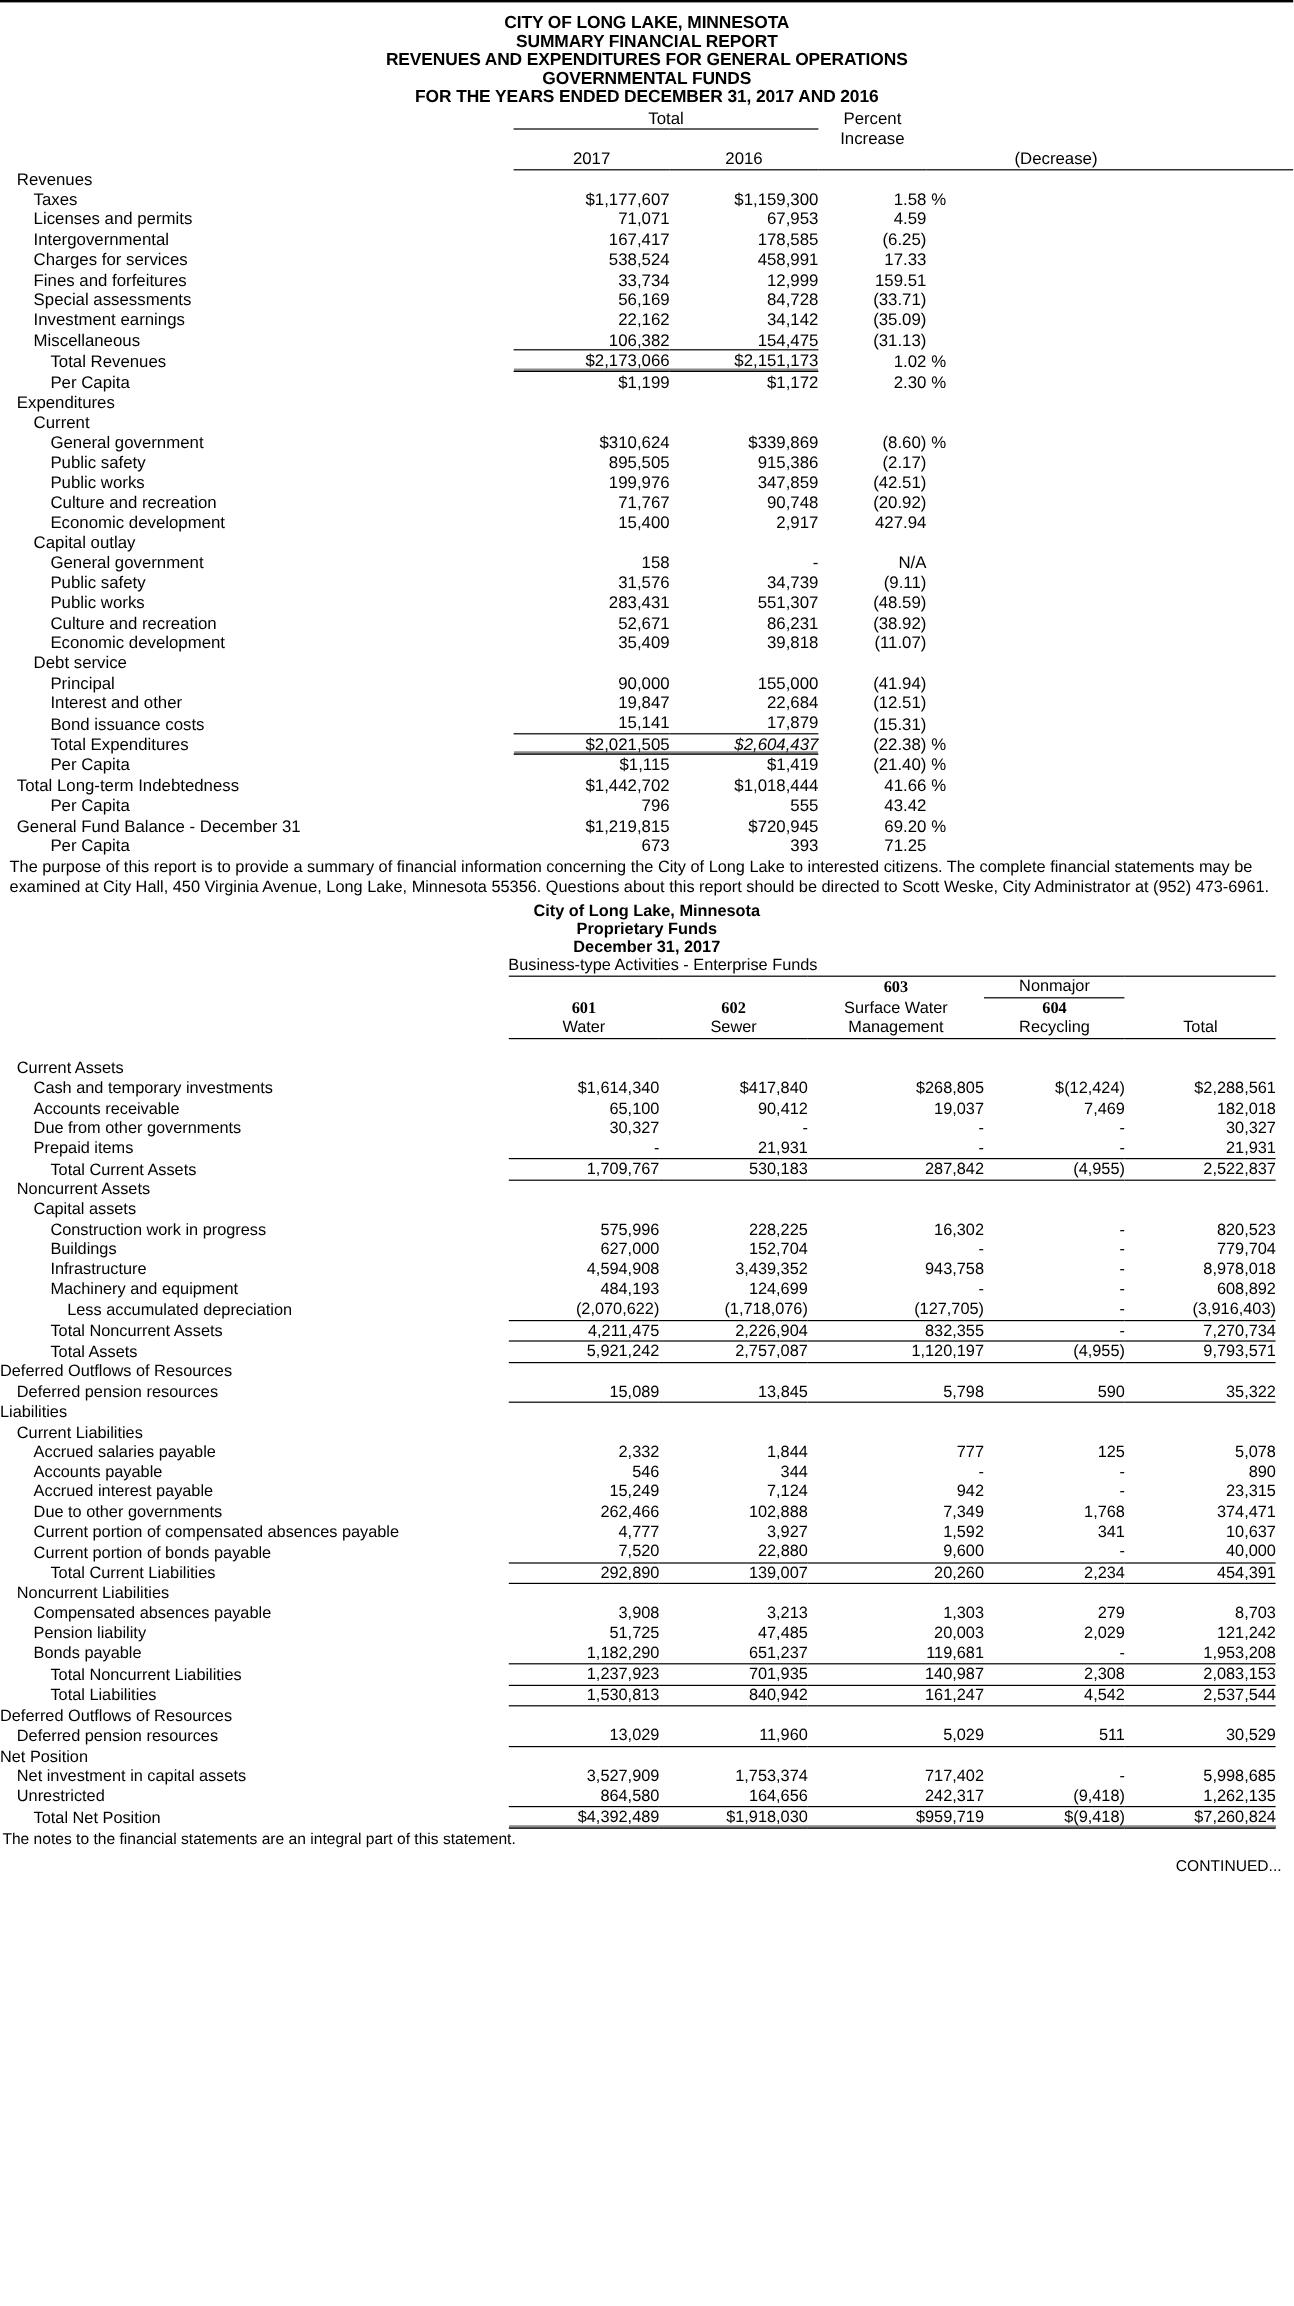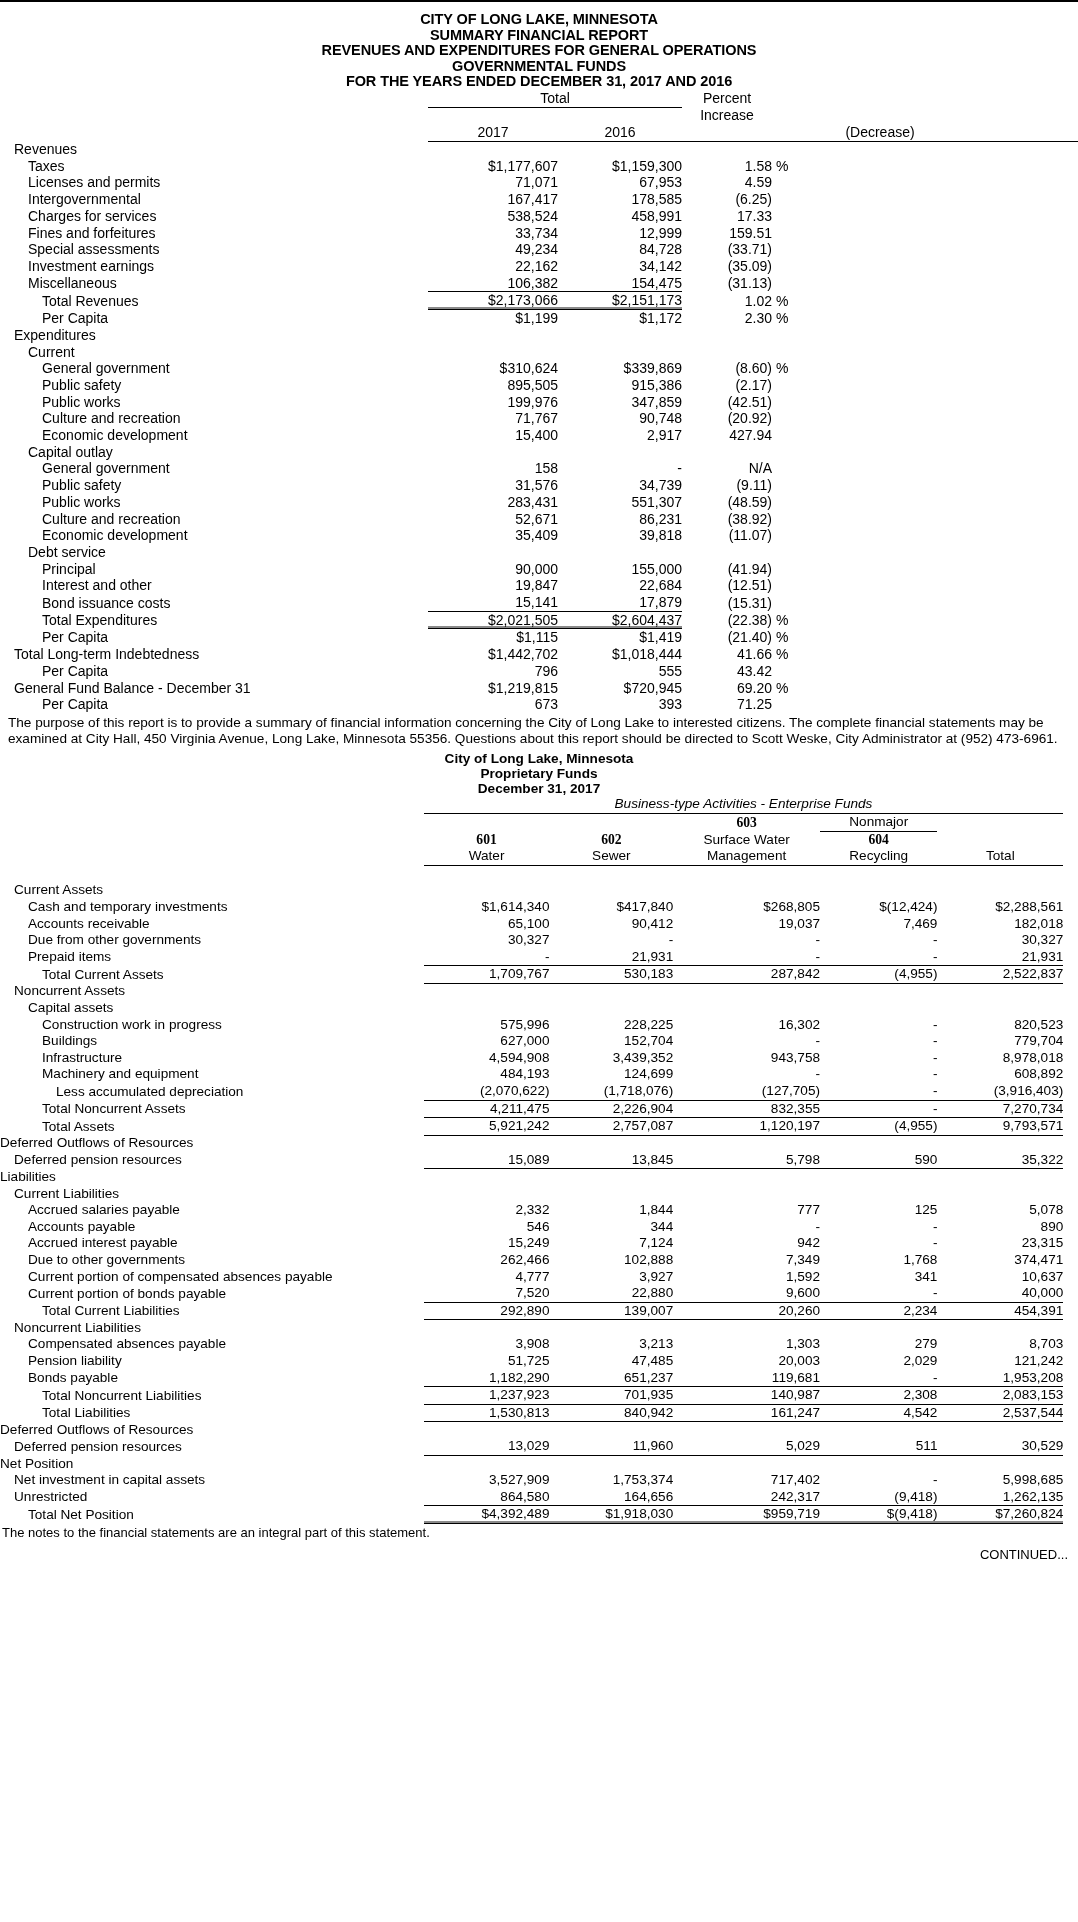--- a/index.html
+++ b/index.html
@@ -90,21 +90,21 @@
     font-size: 13.6px;
     width: 100%;
   }
   table.fin2 td {
     padding: 0;
     line-height: 16.6px;
     vertical-align: bottom;
     white-space: nowrap;
   }
   .grp-rule { border-bottom: 1.4px solid #000; }
-  .spanlbl { text-align: center; font-size: 13.6px; font-style: italic; }
+  .spanlbl { text-align: left; font-size: 13.6px; }
 
   .footnote {
     font-size: 13px;
     line-height: 15px;
     margin-top: 1px;
     padding-left: 2px;
   }
   .contd {
     text-align: right;
     font-size: 13px;
@@ -195,21 +195,21 @@
         </tr>
         <tr>
           <td class="lbl i2">Fines and forfeitures</td>
           <td class="num">33,734</td>
           <td class="num">12,999</td>
           <td class="num">159.51</td>
           <td class="pct-sym"></td>
         </tr>
         <tr>
           <td class="lbl i2">Special assessments</td>
-          <td class="num">49,234</td>
+          <td class="num">56,169</td>
           <td class="num">84,728</td>
           <td class="num">(33.71)</td>
           <td class="pct-sym"></td>
         </tr>
         <tr>
           <td class="lbl i2">Investment earnings</td>
           <td class="num">22,162</td>
           <td class="num">34,142</td>
           <td class="num">(35.09)</td>
           <td class="pct-sym"></td>
@@ -350,21 +350,21 @@
         <tr>
           <td class="lbl i3">Bond issuance costs</td>
           <td class="num ul-cell" style="border-bottom: 1.5px solid rgb(0, 0, 0);">15,141</td>
           <td class="num ul-cell" style="border-bottom: 1.5px solid rgb(0, 0, 0);">17,879</td>
           <td class="num">(15.31)</td>
           <td class="pct-sym"></td>
         </tr>
         <tr>
           <td class="lbl i3">Total Expenditures</td>
           <td class="num" style="border-bottom: 1.5px solid rgb(0, 0, 0); box-shadow: rgb(138, 138, 138) 0px -5px 0px -3px inset;">$2,021,505</td>
-          <td class="num" style="border-bottom: 1.5px solid rgb(0, 0, 0); box-shadow: rgb(138, 138, 138) 0px -5px 0px -3px inset;">$2,604,437</td>
+          <td class="num" style="border-bottom: 1.5px solid rgb(0, 0, 0); box-shadow: rgb(138, 138, 138) 0px -5px 0px -3px inset; font-style: italic;">$2,604,437</td>
           <td class="num">(22.38)</td>
           <td class="pct-sym">%</td>
         </tr>
         <tr>
           <td class="lbl i3">Per Capita</td>
           <td class="num">$1,115</td>
           <td class="num">$1,419</td>
           <td class="num">(21.40)</td>
           <td class="pct-sym">%</td>
         </tr>

